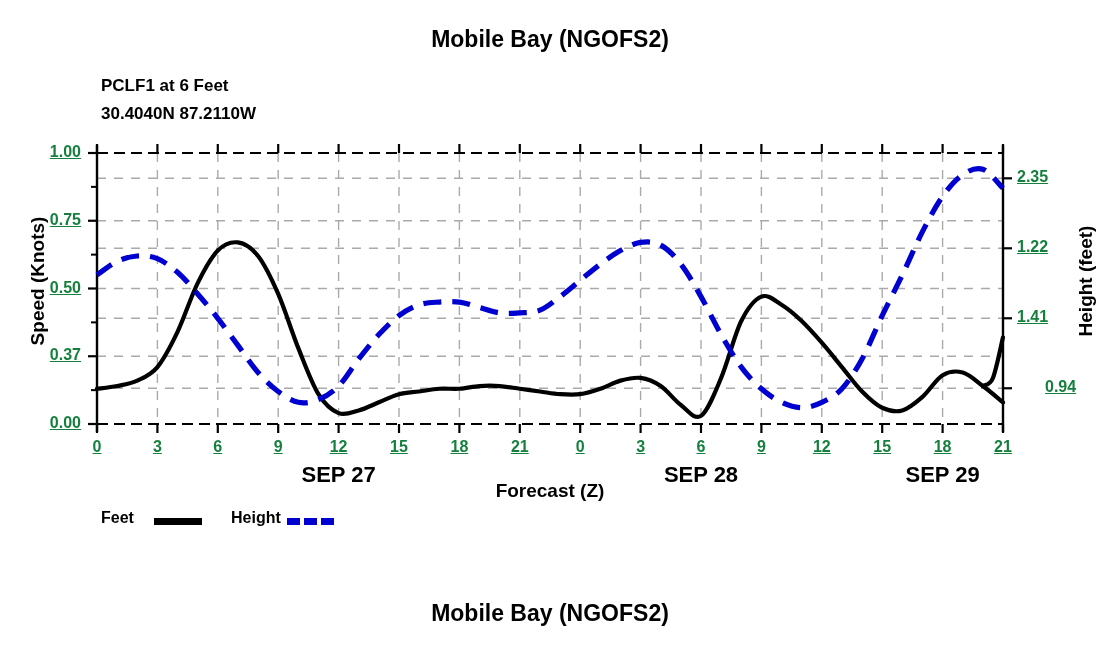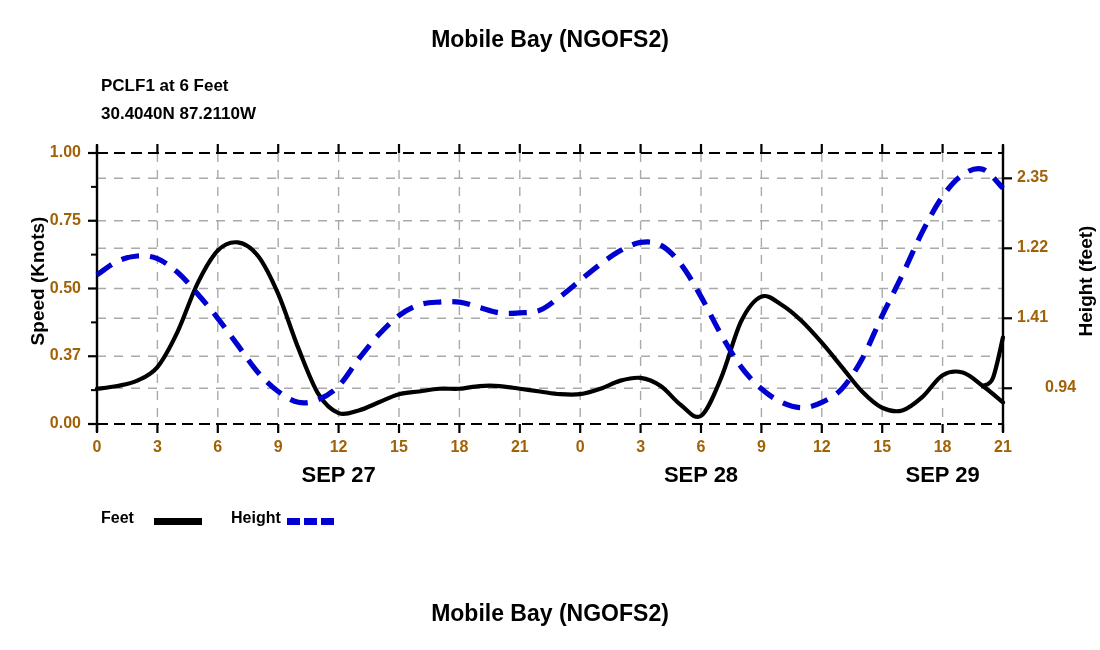--- a/index.html
+++ b/index.html
@@ -29,21 +29,21 @@
   }
   #y-left-title{
     left:-42px;top:281px;width:160px;text-align:center;
     transform:translateY(-50%) rotate(-90deg);
   }
   #y-right-title{
     left:1006px;top:281px;width:160px;text-align:center;
     transform:translateY(-50%) rotate(-90deg);
   }
 
-  .tick-label{position:absolute;font-size:16px;font-weight:bold;color:#a16207;white-space:nowrap;}
+  .tick-label{position:absolute;font-size:16px;font-weight:bold;color:#15803d;white-space:nowrap;text-decoration:underline;}
   .ytick-left{text-align:right;width:52px;}
   .ytick-right{text-align:left;width:60px;}
   .xtick{text-align:center;width:40px;}
   .daylabel{position:absolute;font-size:22px;font-weight:bold;color:#000;text-align:center;width:120px;}
 
   #chart-svg{position:absolute;left:0;top:0;}
 
   .legend{position:absolute;left:101px;top:508px;height:24px;}
   .legend-item{position:absolute;top:0;height:22px;}
   .legend-text{position:absolute;top:1px;font-size:16px;font-weight:bold;color:#000;white-space:nowrap;}
@@ -131,20 +131,21 @@
       <line x1="942.6" y1="144" x2="942.6" y2="153" stroke="#000000" stroke-width="2.2"></line>
       <line x1="1003" y1="424" x2="1003" y2="433" stroke="#000000" stroke-width="2.2"></line>
       <line x1="1003" y1="144" x2="1003" y2="153" stroke="#000000" stroke-width="2.2"></line>
       <path d="M 97.00 388.77 C 100.36 388.32, 110.42 387.42, 117.13 386.06 C 123.84 384.70, 130.56 383.80, 137.27 380.64 C 143.98 377.48, 150.69 375.22, 157.40 367.09 C 164.11 358.96, 170.82 345.86, 177.53 331.86 C 184.24 317.86, 190.96 296.63, 197.67 283.08 C 204.38 269.53, 211.09 257.33, 217.80 250.56 C 224.51 243.78, 231.22 241.53, 237.93 242.43 C 244.64 243.33, 251.36 247.40, 258.07 255.98 C 264.78 264.56, 271.49 278.56, 278.20 293.92 C 284.91 309.28, 291.62 331.41, 298.33 348.12 C 305.04 364.83, 311.76 383.35, 318.47 394.19 C 325.18 405.03, 331.89 410.45, 338.60 413.16 C 345.31 415.87, 352.02 412.26, 358.73 410.45 C 365.44 408.64, 372.16 405.03, 378.87 402.32 C 385.58 399.61, 392.29 396.00, 399.00 394.19 C 405.71 392.38, 412.42 392.38, 419.13 391.48 C 425.84 390.58, 432.56 389.22, 439.27 388.77 C 445.98 388.32, 452.69 389.22, 459.40 388.77 C 466.11 388.32, 472.82 386.51, 479.53 386.06 C 486.24 385.61, 492.96 385.61, 499.67 386.06 C 506.38 386.51, 513.09 387.87, 519.80 388.77 C 526.51 389.67, 533.22 390.58, 539.93 391.48 C 546.64 392.38, 553.36 393.74, 560.07 394.19 C 566.78 394.64, 573.49 395.09, 580.20 394.19 C 586.91 393.29, 593.62 391.03, 600.33 388.77 C 607.04 386.51, 613.76 382.45, 620.47 380.64 C 627.18 378.83, 633.89 377.03, 640.60 377.93 C 647.31 378.83, 654.02 381.54, 660.73 386.06 C 667.44 390.58, 674.16 400.06, 680.87 405.03 C 687.58 410.00, 694.29 420.39, 701.00 415.87 C 707.71 411.35, 714.42 393.74, 721.13 377.93 C 727.84 362.12, 734.56 334.57, 741.27 321.02 C 747.98 307.47, 754.69 299.34, 761.40 296.63 C 768.11 293.92, 774.82 300.69, 781.53 304.76 C 788.24 308.82, 794.96 314.70, 801.67 321.02 C 808.38 327.34, 815.09 335.02, 821.80 342.70 C 828.51 350.38, 835.22 358.96, 841.93 367.09 C 848.64 375.22, 855.36 384.71, 862.07 391.48 C 868.78 398.25, 875.49 404.58, 882.20 407.74 C 888.91 410.90, 895.62 412.26, 902.33 410.45 C 909.04 408.64, 915.76 402.77, 922.47 396.90 C 929.18 391.03, 935.89 379.29, 942.60 375.22 C 949.31 371.16, 956.02 370.70, 962.73 372.51 C 969.44 374.32, 976.16 381.09, 982.87 386.06 C 989.58 391.03, 999.64 399.61, 1003.00 402.32" fill="none" stroke="#000000" stroke-width="4.2" stroke-linecap="round" stroke-linejoin="round"></path>
       <path d="M 97.00 274.95 C 100.36 272.69, 110.42 264.56, 117.13 261.40 C 123.84 258.24, 130.56 256.43, 137.27 255.98 C 143.98 255.53, 150.69 255.98, 157.40 258.69 C 164.11 261.40, 170.82 266.37, 177.53 272.24 C 184.24 278.11, 190.96 286.24, 197.67 293.92 C 204.38 301.60, 211.09 309.73, 217.80 318.31 C 224.51 326.89, 231.22 336.38, 237.93 345.41 C 244.64 354.44, 251.36 364.83, 258.07 372.51 C 264.78 380.19, 271.49 386.51, 278.20 391.48 C 284.91 396.45, 291.62 400.96, 298.33 402.32 C 305.04 403.68, 311.76 402.32, 318.47 399.61 C 325.18 396.90, 331.89 392.83, 338.60 386.06 C 345.31 379.29, 352.02 367.54, 358.73 358.96 C 365.44 350.38, 372.16 341.80, 378.87 334.57 C 385.58 327.34, 392.29 320.57, 399.00 315.60 C 405.71 310.63, 412.42 307.02, 419.13 304.76 C 425.84 302.50, 432.56 302.50, 439.27 302.05 C 445.98 301.60, 452.69 301.15, 459.40 302.05 C 466.11 302.95, 472.82 305.66, 479.53 307.47 C 486.24 309.28, 492.96 311.99, 499.67 312.89 C 506.38 313.79, 513.09 313.34, 519.80 312.89 C 526.51 312.44, 533.22 312.89, 539.93 310.18 C 546.64 307.47, 553.36 301.60, 560.07 296.63 C 566.78 291.66, 573.49 285.79, 580.20 280.37 C 586.91 274.95, 593.62 269.08, 600.33 264.11 C 607.04 259.14, 613.76 254.17, 620.47 250.56 C 627.18 246.95, 633.89 243.33, 640.60 242.43 C 647.31 241.53, 654.02 241.53, 660.73 245.14 C 667.44 248.75, 674.16 255.53, 680.87 264.11 C 687.58 272.69, 694.29 284.89, 701.00 296.63 C 707.71 308.37, 714.42 322.83, 721.13 334.57 C 727.84 346.31, 734.56 358.06, 741.27 367.09 C 747.98 376.12, 754.69 382.90, 761.40 388.77 C 768.11 394.64, 774.82 399.16, 781.53 402.32 C 788.24 405.48, 794.96 407.74, 801.67 407.74 C 808.38 407.74, 815.09 405.48, 821.80 402.32 C 828.51 399.16, 835.22 396.00, 841.93 388.77 C 848.64 381.54, 855.36 371.16, 862.07 358.96 C 868.78 346.77, 875.49 329.60, 882.20 315.60 C 888.91 301.60, 895.62 288.95, 902.33 274.95 C 909.04 260.95, 915.76 244.69, 922.47 231.59 C 929.18 218.49, 935.89 205.85, 942.60 196.36 C 949.31 186.88, 956.02 179.20, 962.73 174.68 C 969.44 170.16, 976.16 167.00, 982.87 169.26 C 989.58 171.52, 999.64 185.07, 1003.00 188.23" fill="none" stroke="#0000d0" stroke-width="5.2" stroke-linecap="butt" stroke-linejoin="round" stroke-dasharray="18 11"></path>
       <path d="M 982.87 386.06 C 984.54 384.70, 989.58 386.06, 992.93 377.93 C 996.29 369.80, 1001.32 344.05, 1003.00 337.28" fill="none" stroke="#000000" stroke-width="4.2" stroke-linecap="round" stroke-linejoin="round"></path>
     </svg>
 
   <div class="axis-title-v" id="y-left-title">Speed (Knots)</div>
   <div class="axis-title-v" id="y-right-title">Height (feet)</div>
+  <div class="txt" id="x-axis-title">Forecast (Z)</div>
 
   <div id="tick-layer">
       <div class="tick-label ytick-left" style="left: 29px; top: 414px;">0.00</div>
       <div class="tick-label ytick-left" style="left: 29px; top: 346.25px;">0.37</div>
       <div class="tick-label ytick-left" style="left: 29px; top: 278.5px;">0.50</div>
       <div class="tick-label ytick-left" style="left: 29px; top: 210.75px;">0.75</div>
       <div class="tick-label ytick-left" style="left: 29px; top: 143px;">1.00</div>
       <div class="tick-label ytick-right" style="left: 1017px; top: 378.264px; margin-left: 28px;">0.94</div>
       <div class="tick-label ytick-right" style="left: 1017px; top: 308.28px;">1.41</div>
       <div class="tick-label ytick-right" style="left: 1017px; top: 238.297px;">1.22</div>

